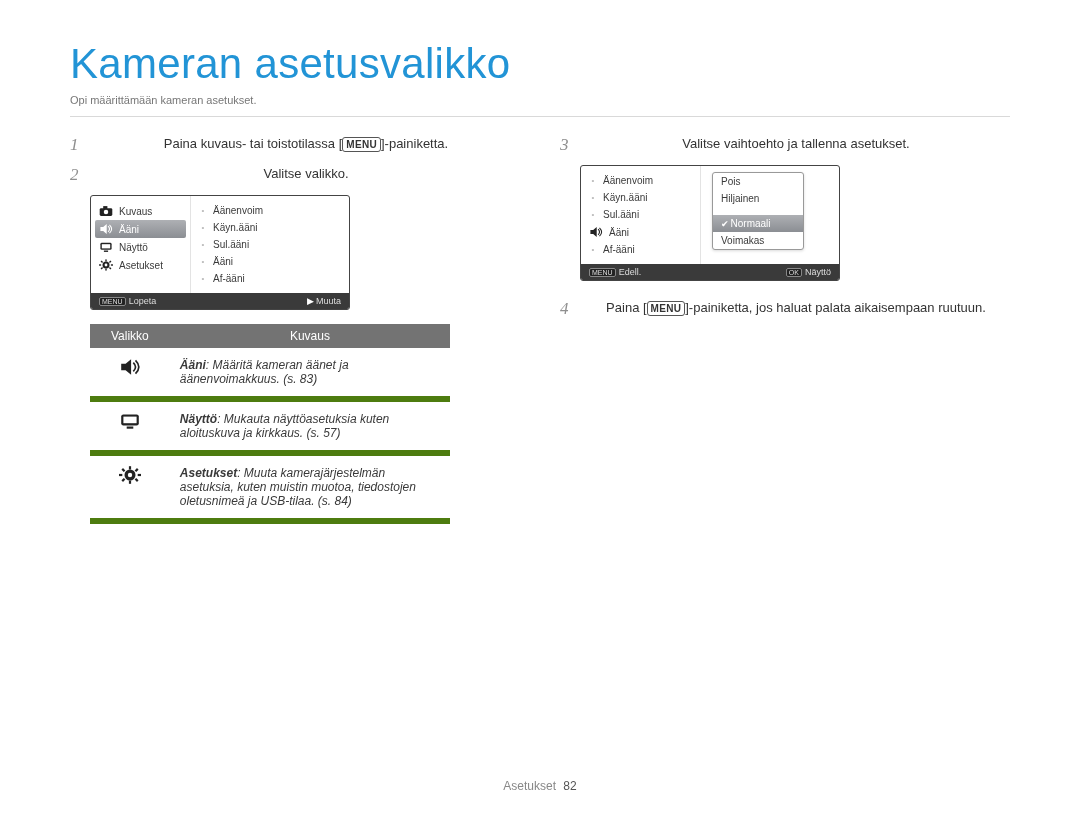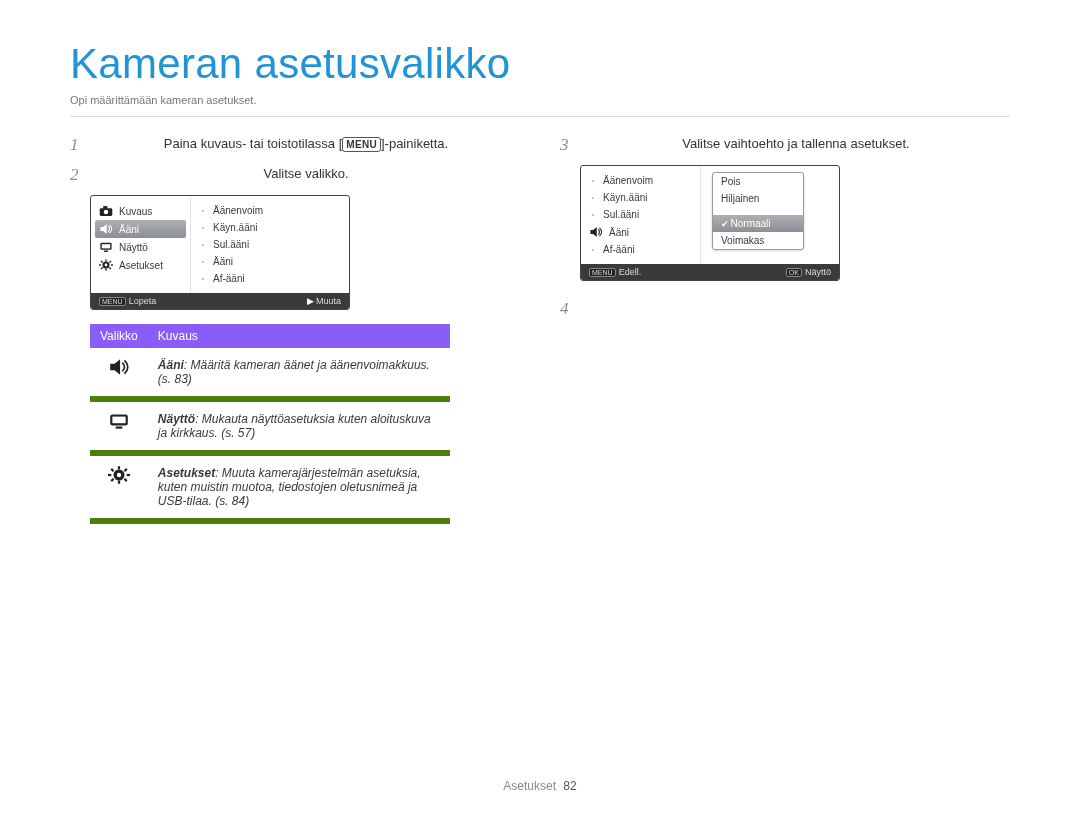--- a/index.html
+++ b/index.html
@@ -46,21 +46,21 @@
     border-radius: 3px;
     font-size: 10px;
     box-shadow: 0 1px 3px rgba(0,0,0,.15);
   }
   .popup .opt { padding: 3px 8px; }
   .popup .opt.sel { background: linear-gradient(#aeb0b4,#8b8e93); color:#fff;margin-top:8px; }
   .check { font-size: 9px; margin-right: 2px; }
 
   
   .dtable { width: 360px; margin-left: 20px; border-collapse: collapse; font-size: 12px; }
-  .dtable th { background: #8b5cf6; color: #fff; font-weight: normal; text-align: left; padding: 5px 10px; font-size: 12px; }
+  .dtable th { background: #737373; color: #fff; font-weight: normal; text-align: center; padding: 5px 21px; font-size: 12px; }
   .dtable td { border-bottom: 6px solid #4d7c0f; padding: 10px 10px; vertical-align: top; font-style: italic; }
   .dtable td.ico { width: 42px; text-align: center; }
   .dtable td.ico svg { width: 22px; height: 18px; }
 
   .footer { position: absolute; bottom: 22px; left: 0; width: 100%; text-align: center; font-size: 12px; color: #888; }
   .footer .pg { color: #555; margin-left: 4px; }
 </style>
 </head>
 <body>
 
@@ -263,20 +263,23 @@
         <div class="popup">
           <div class="opt">Pois</div>
           <div class="opt">Hiljainen</div>
           <div class="opt sel"><span class="check">✔</span><span>Normaali</span></div>
           <div class="opt">Voimakas</div>
         </div>
       </div>
 
       <div class="step" style="margin-top:18px">
         <span class="step-num">4</span>
+        <span class="step-txt">
+          <span>Paina [</span><span class="menu-box">MENU</span><span>]-painiketta, jos haluat palata aikaisempaan ruutuun.</span>
+        </span>
       </div>
     </div>
   </div>
 
   <div class="footer">
     <span>Asetukset</span>
     <span class="pg">82</span>
   </div>
 </div>
 

